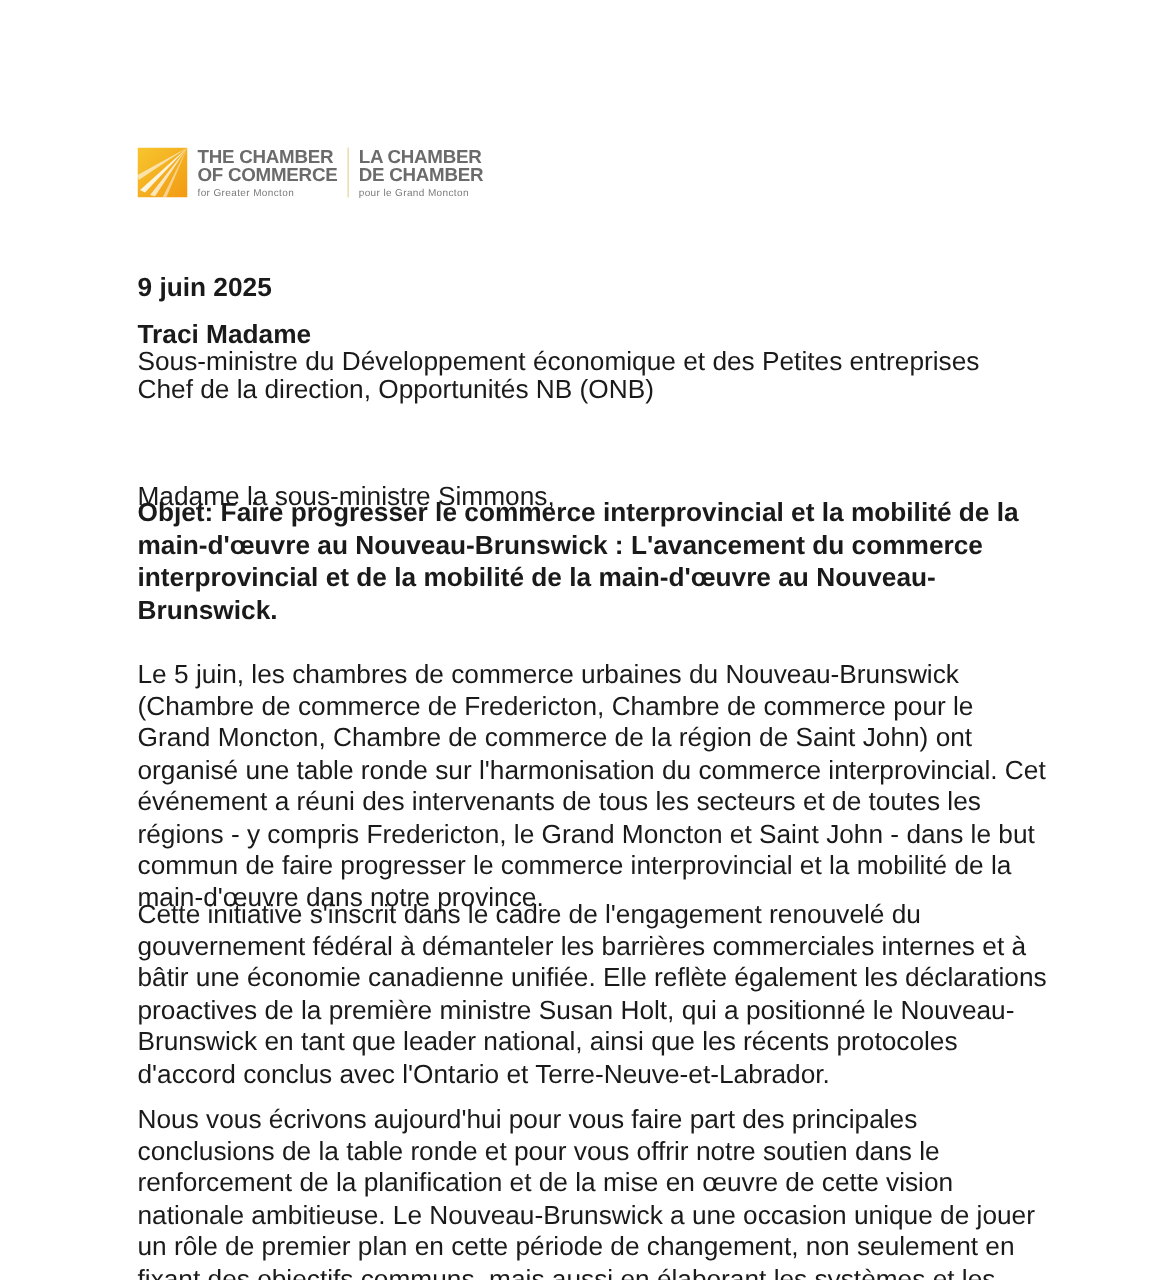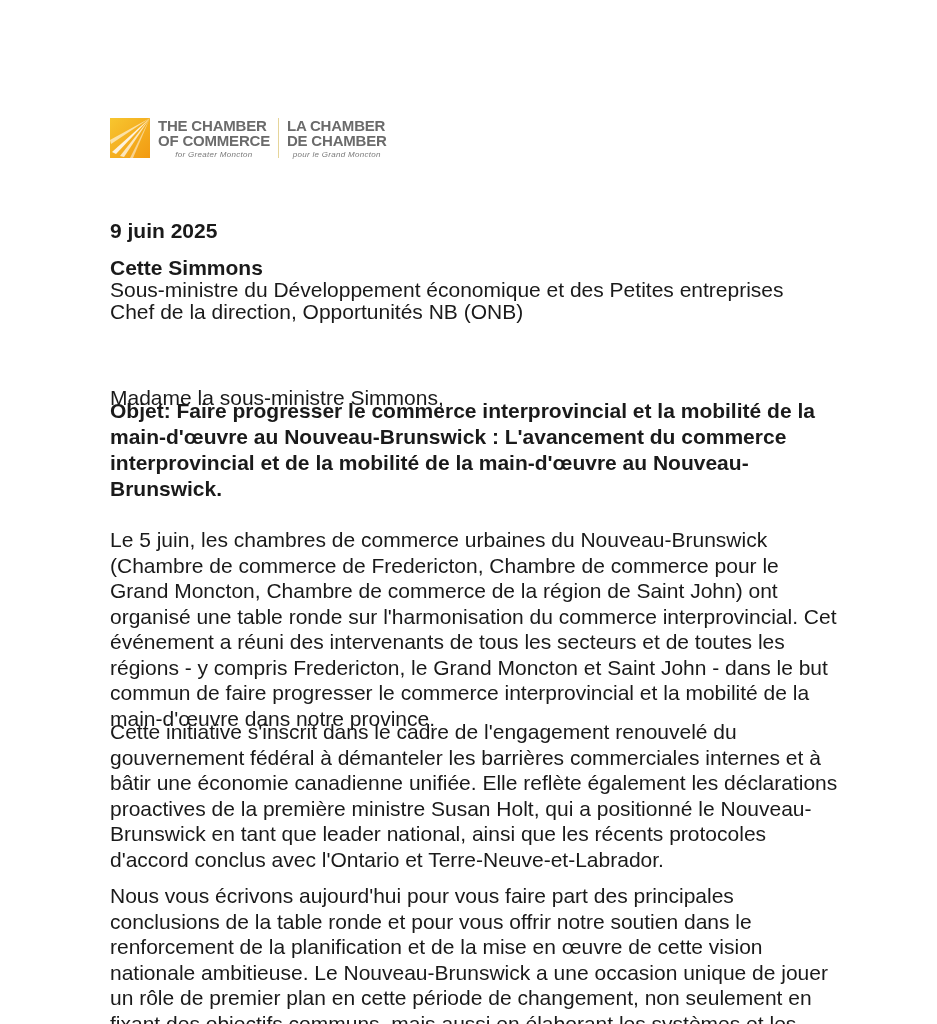--- a/index.html
+++ b/index.html
@@ -43,24 +43,22 @@
     .logo-big {
       font-weight: bold;
       font-size: 15px;
       color: #6b6b6b;
       letter-spacing: -0.2px;
       line-height: 15px;
     }
     .logo-small {
       font-size: 8px;
       color: #7a7a7a;
-      text-align: center;
       margin-top: 3px;
       letter-spacing: 0.3px;
-      font-style: italic;
     }
     .logo-divider {
       width: 1px;
       height: 40px;
       background: #e6d59a;
       margin: 0 8px;
     }
     .text-block {
       position: absolute;
       left: 110px;
@@ -109,21 +107,21 @@
     <div class="logo-col">
       <span class="logo-big">LA CHAMBER</span>
       <span class="logo-big">DE CHAMBER</span>
       <span class="logo-small">pour le Grand Moncton</span>
     </div>
   </div>
 
   <div class="text-block date bold">9 juin 2025</div>
 
   <div class="text-block recipient">
-    <div class="bold">Cette Simmons</div>
+    <div class="bold">Traci Madame</div>
     <div>Sous-ministre du Développement économique et des Petites entreprises</div>
     <div>Chef de la direction, Opportunités NB (ONB)</div>
   </div>
 
   <div class="text-block salutation">Madame la sous-ministre Simmons,</div>
 
   <div class="text-block subject bold">Objet: Faire progresser le commerce interprovincial et la mobilité de la main-d'œuvre au Nouveau-Brunswick : L'avancement du commerce interprovincial et de la mobilité de la main-d'œuvre au Nouveau-Brunswick.</div>
 
   <div class="text-block p1">
     <p>Le 5 juin, les chambres de commerce urbaines du Nouveau-Brunswick (Chambre de commerce de Fredericton, Chambre de commerce pour le Grand Moncton, Chambre de commerce de la région de Saint John) ont organisé une table ronde sur l'harmonisation du commerce interprovincial. Cet événement a réuni des intervenants de tous les secteurs et de toutes les régions - y compris Fredericton, le Grand Moncton et Saint John - dans le but commun de faire progresser le commerce interprovincial et la mobilité de la main-d'œuvre dans notre province.</p>

